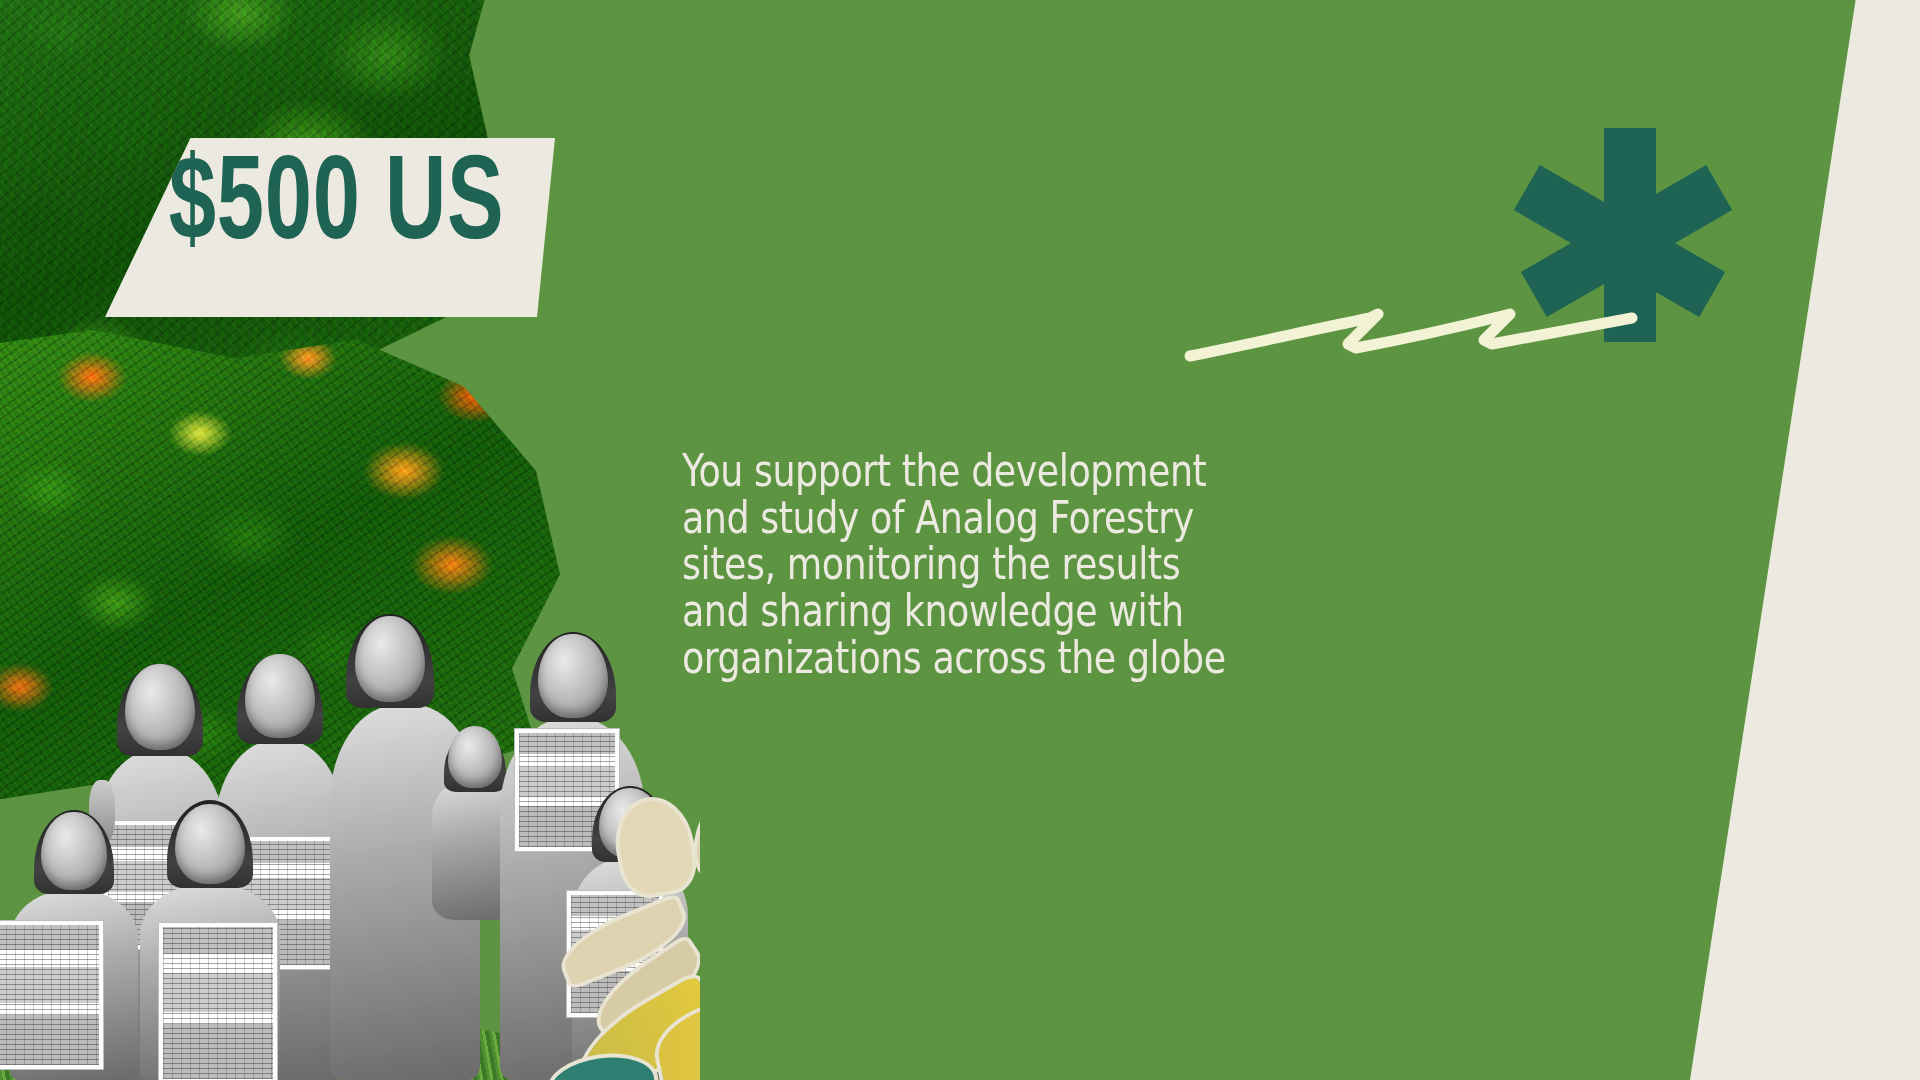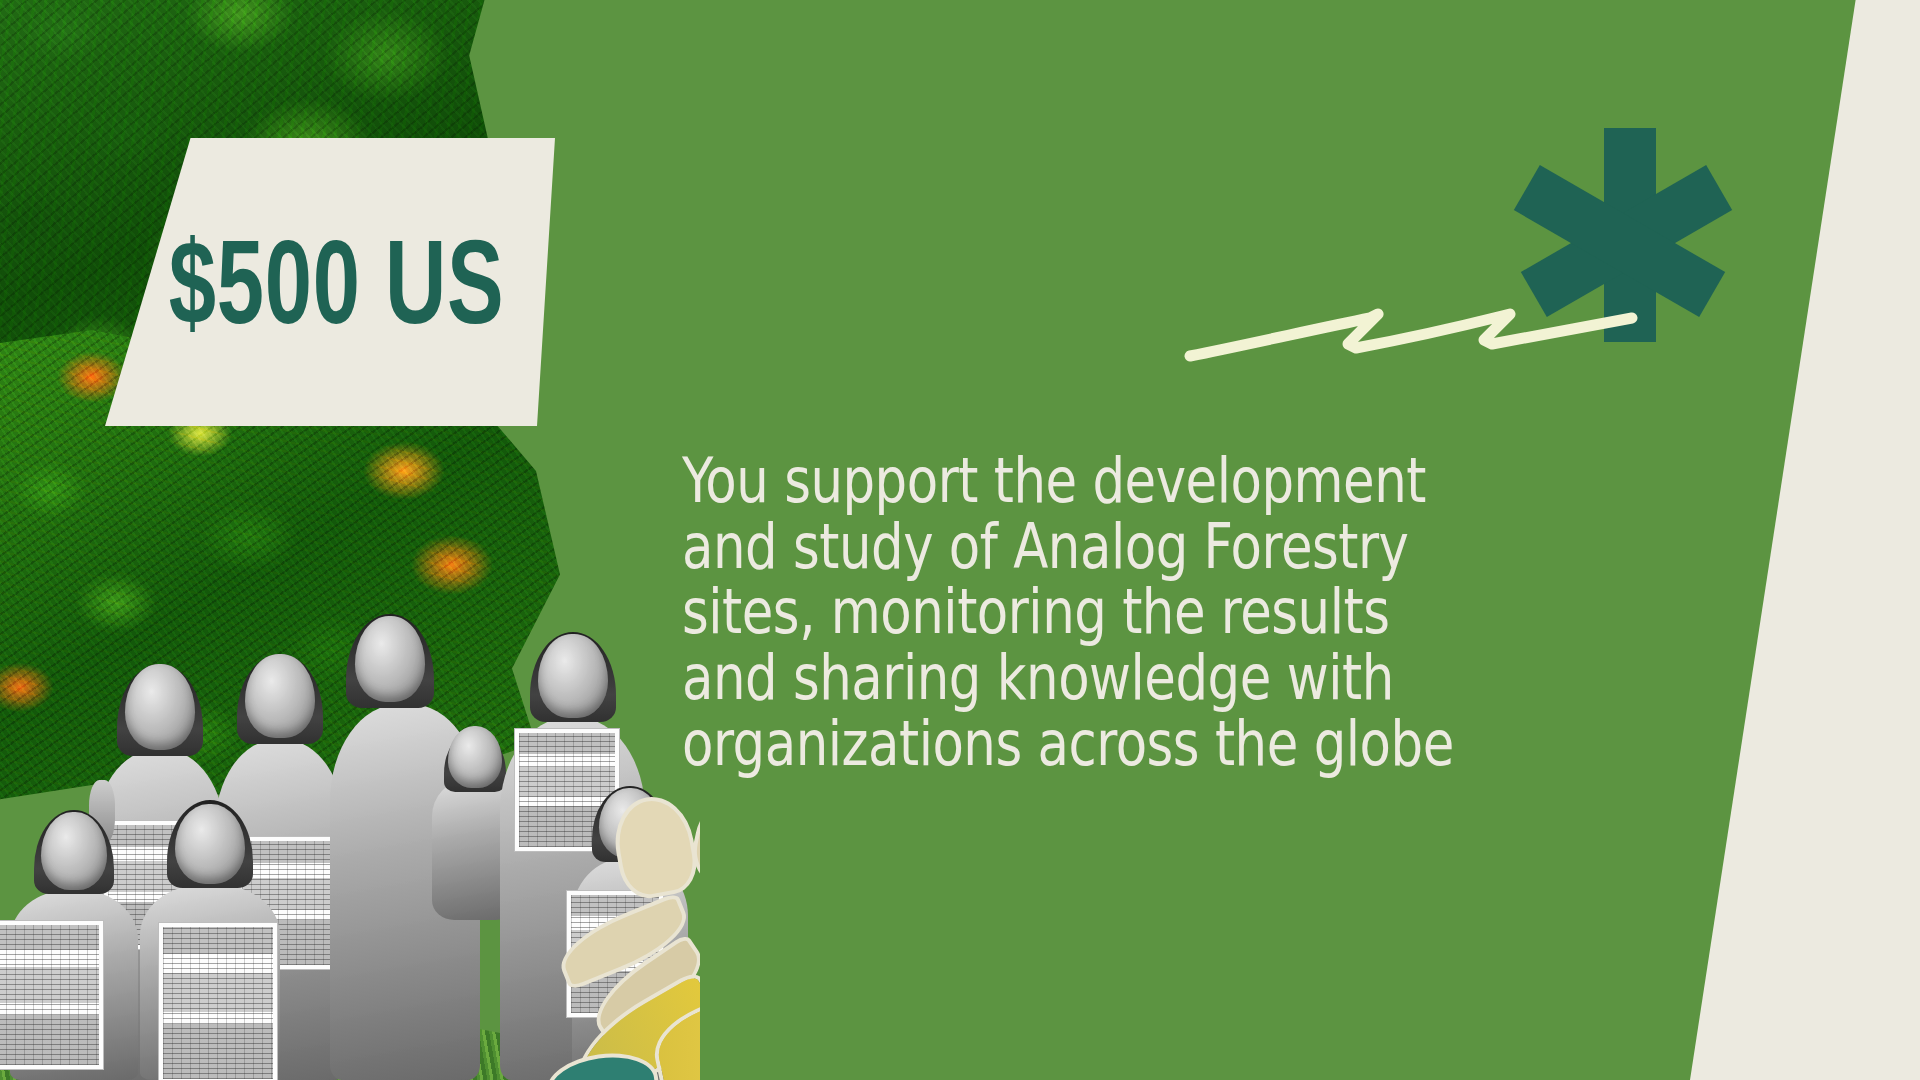--- a/index.html
+++ b/index.html
@@ -194,25 +194,24 @@
     transform-origin: 50% 100%;
     box-shadow: 0 0 0 4px #e9e4d2;
   }
 
   
   .price-badge {
     position: absolute;
     left: 105px;
     top: 138px;
     width: 450px;
-    height: 288px;
+    height: 179px;
     background: #eceae0;
     clip-path: polygon(19% 0, 100% 0, 96% 100%, 0 100%);
     display: flex;
-    align-items: center;
     justify-content: center;
   }
   .price-text {
     color: #1f6354;
     font-family: "Liberation Sans Narrow", "Liberation Sans", sans-serif;
     font-weight: 700;
     font-size: 118px;
     line-height: 1;
     letter-spacing: 1px;
     transform: scaleX(.72);
@@ -258,21 +257,21 @@
   }
 
   
   .body-copy {
     position: absolute;
     left: 682px;
     top: 448px;
     width: 1010px;
     color: #eceae0;
     font-family: "DejaVu Sans Condensed", "Liberation Sans Narrow", "Liberation Sans", sans-serif;
-    font-size: 62px;
+    font-size: 44px;
     line-height: 1.06;
     font-weight: 400;
     letter-spacing: -0.5px;
   }
   .body-copy .bc-line {
     display: block;
     transform: scaleX(.92);
     transform-origin: 0 50%;
     white-space: nowrap;
   }

